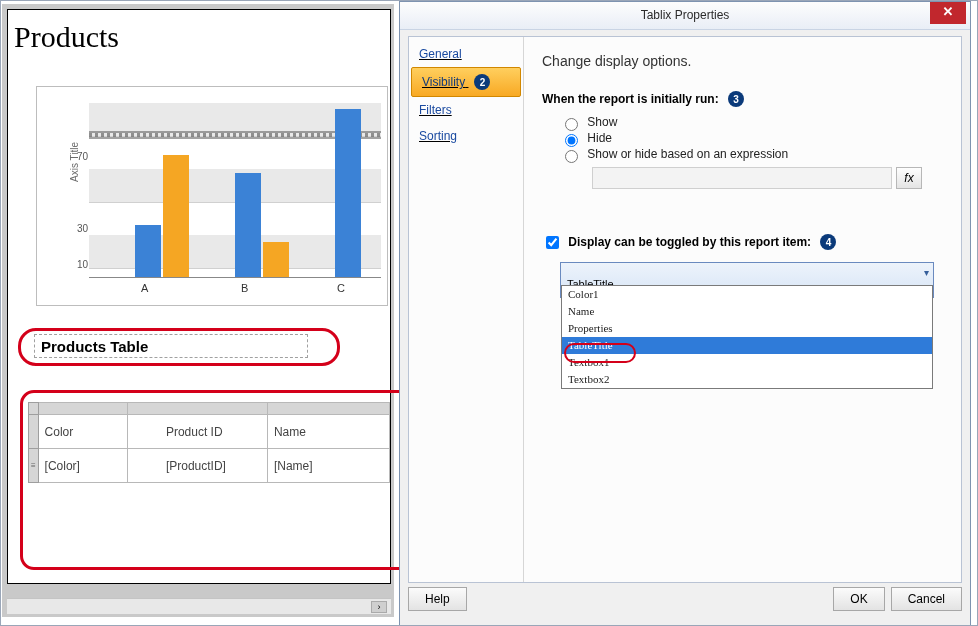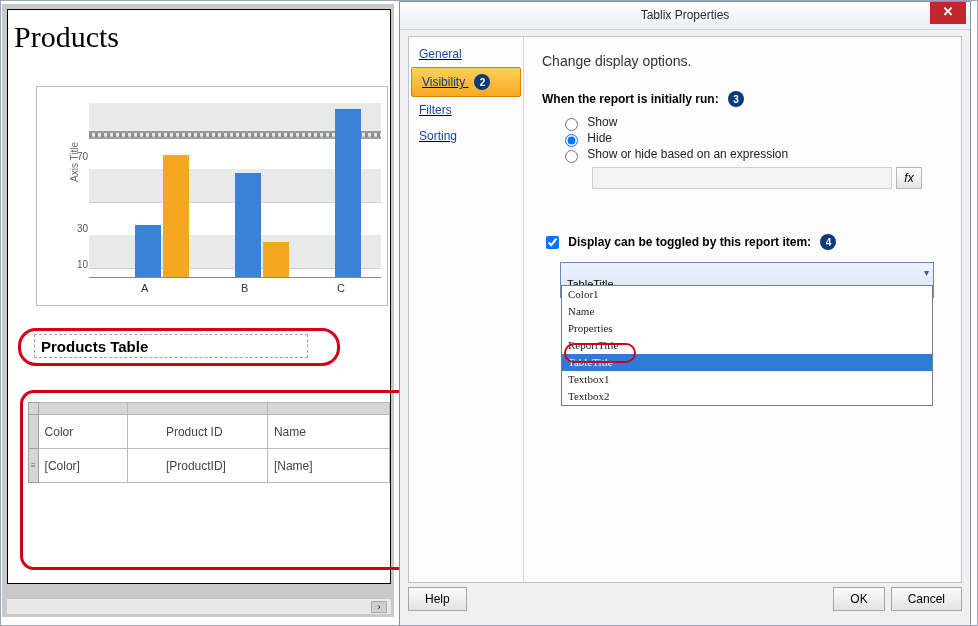--- a/index.html
+++ b/index.html
@@ -391,21 +391,20 @@
       </div>
 
       <div class="combo">
         <span>TableTitle</span>
         <span class="chev">▾</span>
         <div class="combo-list">
           <div class="red-oval"></div>
           <div class="opt">Color1</div>
           <div class="opt">Name</div>
           <div class="opt">Properties</div>
-          <div class="opt">ReportTitle</div>
           <div class="opt selected">TableTitle</div>
           <div class="opt">Textbox1</div>
           <div class="opt">Textbox2</div>
         </div>
       </div>
     </div>
   </div>
 
   <div class="dlg-footer">
     <button class="dlg-btn help">Help</button>

